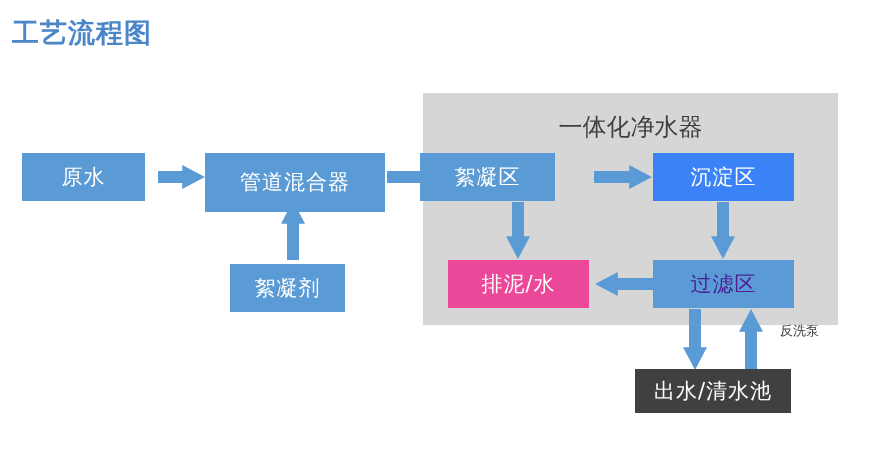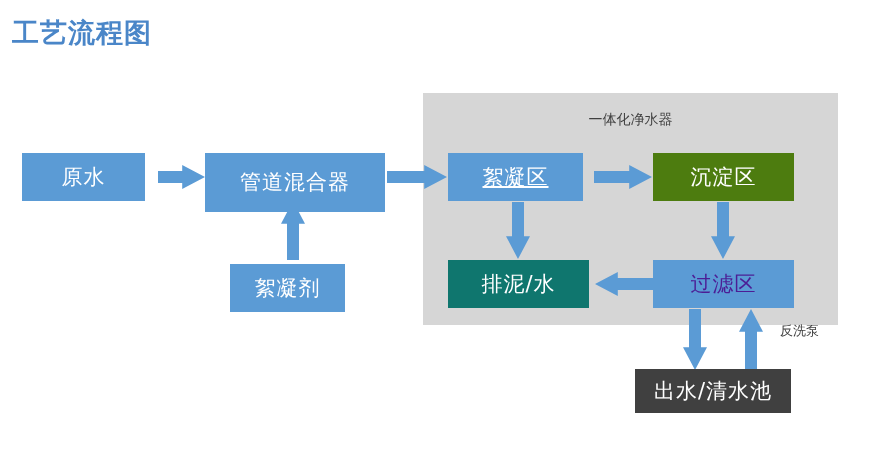--- a/index.html
+++ b/index.html
@@ -27,21 +27,21 @@
     letter-spacing: 1px;
     line-height: 1.1;
     white-space: nowrap;
   }
   .group-box {
     position: absolute;
     background: #D6D6D6;
   }
   .group-label {
     position: absolute;
-    font-size: 14px;
+    font-size: 24px;
     color: #3F3F3F;
     white-space: nowrap;
     text-align: center;
   }
   .node {
     position: absolute;
     background: #5B9BD5;
     color: #ffffff;
     display: flex;
     align-items: center;
@@ -125,27 +125,27 @@
   <div id="node-layer">
       <div class="node" style="left: 22px; top: 153px; width: 123px; height: 48px; background: rgb(91, 155, 213); color: rgb(255, 255, 255);">
         <span>原水</span>
       </div>
       <div class="node" style="left: 205px; top: 153px; width: 180px; height: 59px; background: rgb(91, 155, 213); color: rgb(255, 255, 255);">
         <span>管道混合器</span>
       </div>
       <div class="node" style="left: 230px; top: 264px; width: 115px; height: 48px; background: rgb(91, 155, 213); color: rgb(255, 255, 255);">
         <span>絮凝剂</span>
       </div>
-      <div class="node" style="left: 448px; top: 153px; width: 135px; height: 48px; background: rgb(91, 155, 213); color: rgb(255, 255, 255); text-decoration: underline;">
+      <div class="node" style="left: 420px; top: 153px; width: 135px; height: 48px; background: rgb(91, 155, 213); color: rgb(255, 255, 255);">
         <span>絮凝区</span>
       </div>
-      <div class="node" style="left: 653px; top: 153px; width: 141px; height: 48px; background: #4d7c0f; color: rgb(255, 255, 255);">
+      <div class="node" style="left: 653px; top: 153px; width: 141px; height: 48px; background: #3b82f6; color: rgb(255, 255, 255);">
         <span>沉淀区</span>
       </div>
-      <div class="node" style="left: 448px; top: 260px; width: 141px; height: 48px; background: #0f766e; color: rgb(255, 255, 255);">
+      <div class="node" style="left: 448px; top: 260px; width: 141px; height: 48px; background: #ec4899; color: rgb(255, 255, 255);">
         <span>排泥/水</span>
       </div>
       <div class="node" style="left: 653px; top: 260px; width: 141px; height: 48px; background: rgb(91, 155, 213); color: #4c1d95;">
         <span>过滤区</span>
       </div>
       <div class="node" style="left: 635px; top: 369px; width: 156px; height: 44px; background: #404040; color: rgb(255, 255, 255);">
         <span>出水/清水池</span>
       </div>
     </div>
   <div id="side-label-layer">

